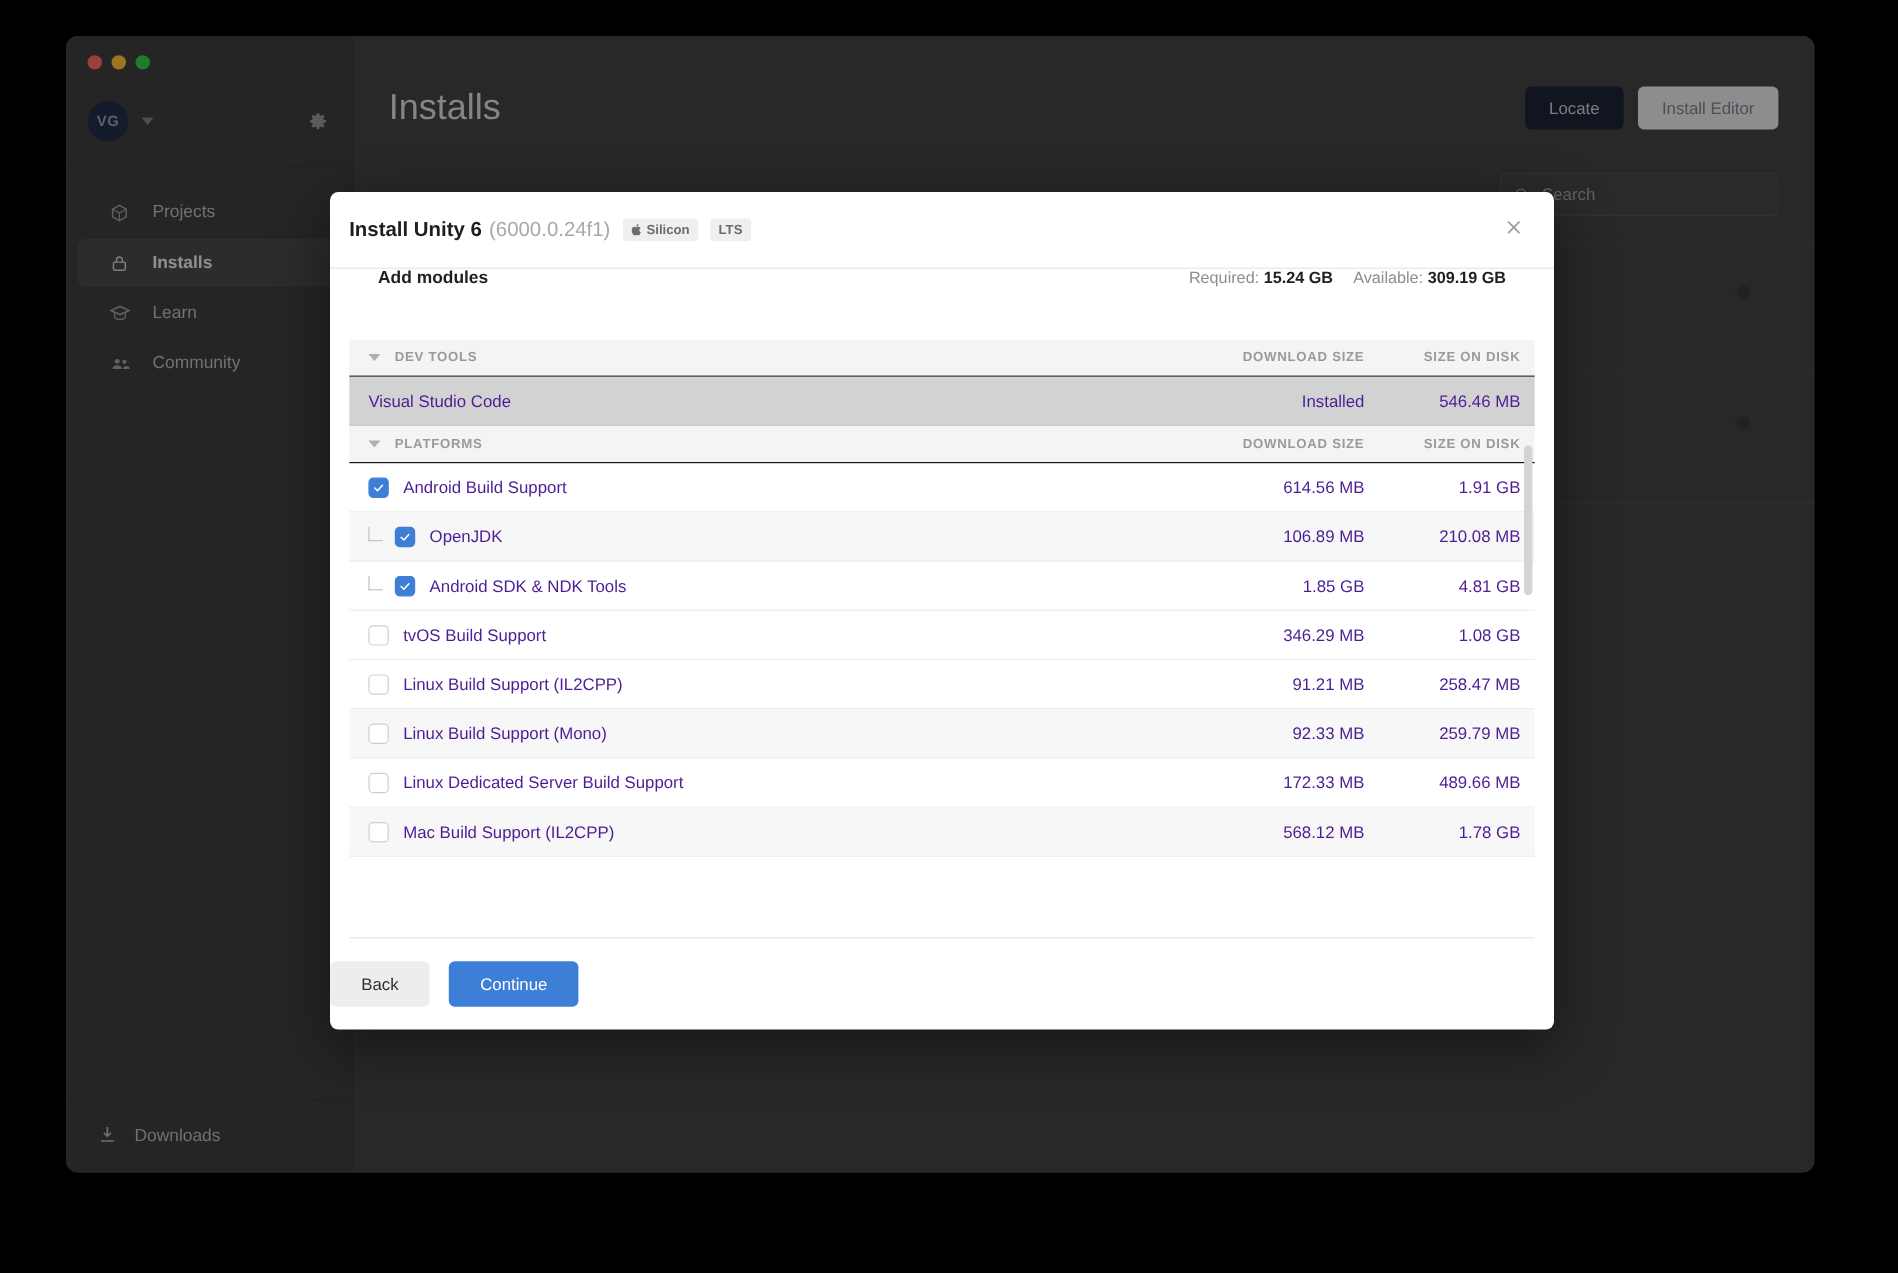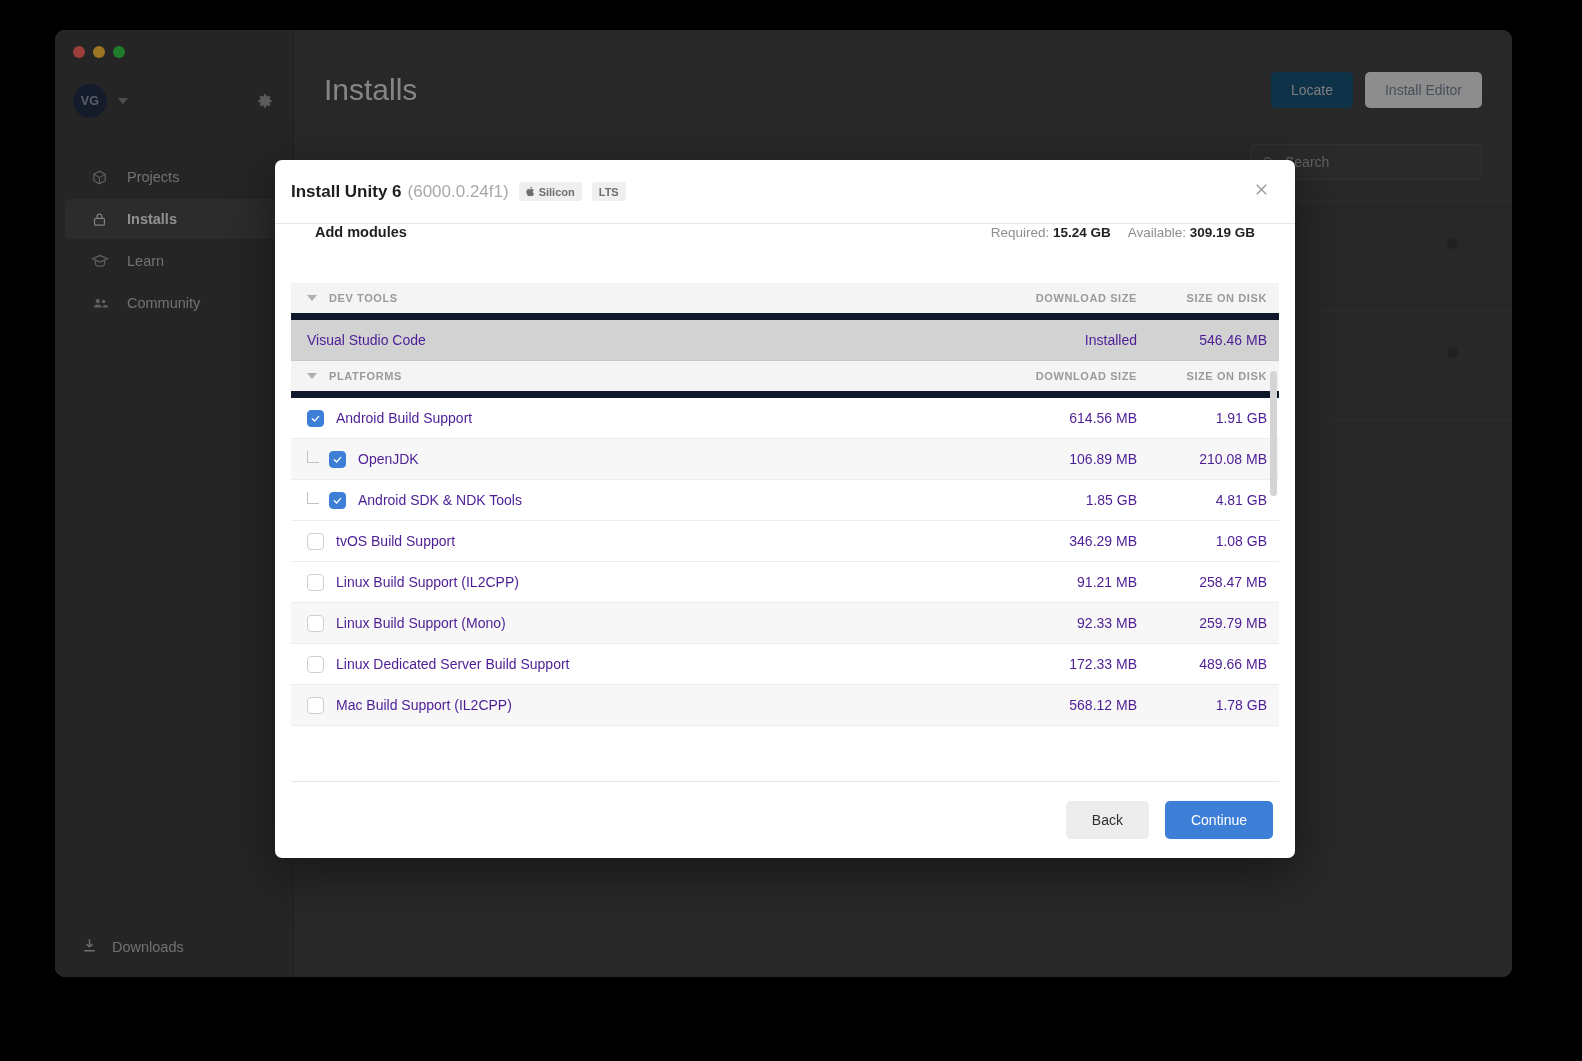--- a/index.html
+++ b/index.html
@@ -118,21 +118,21 @@
     height: 64px;
   }
   #page-title {
     font-size: 30px;
     color: #d8d8d8;
     font-weight: normal;
     margin: 0;
   }
   .header-actions { margin-left: auto; display: flex; gap: 12px; }
   .btn-locate {
-    background: #0c4a6e;
+    background: #0f172a;
     color: #c9c9c9;
     border: none;
     border-radius: 5px;
     height: 36px;
     padding: 0 20px;
     font-size: 14px;
     font-family: inherit;
   }
   .btn-install-editor {
     background: #e5e5e5;
@@ -248,21 +248,21 @@
     margin: 0 16px;
     border-bottom: 1px solid #e6e6e6;
   }
   .list-inner { position: absolute; inset: 0; overflow: hidden; }
 
   .section-head {
     display: flex;
     align-items: center;
     height: 30px;
     background: #f4f4f4;
-    border-bottom: 7px solid #0f172a;
+    border-bottom: 1px solid #0f172a;
     font-size: 11px;
     letter-spacing: .6px;
     color: #9a9a9a;
     font-weight: bold;
     padding-left: 16px;
   }
   .tri {
     width: 0; height: 0;
     border-left: 5px solid transparent;
     border-right: 5px solid transparent;
@@ -322,21 +322,21 @@
     height: 125px;
     background: #d4d4d4;
     border-radius: 4px;
   }
 
   .modal-footer {
     height: 76px;
     flex: 0 0 76px;
     display: flex;
     align-items: center;
-    justify-content: flex-end;
+    justify-content: flex-start;
     gap: 16px;
     padding-right: 22px;
   }
   .btn-back {
     background: #ededed;
     color: #303030;
     border: none;
     border-radius: 5px;
     height: 38px;
     padding: 0 26px;

